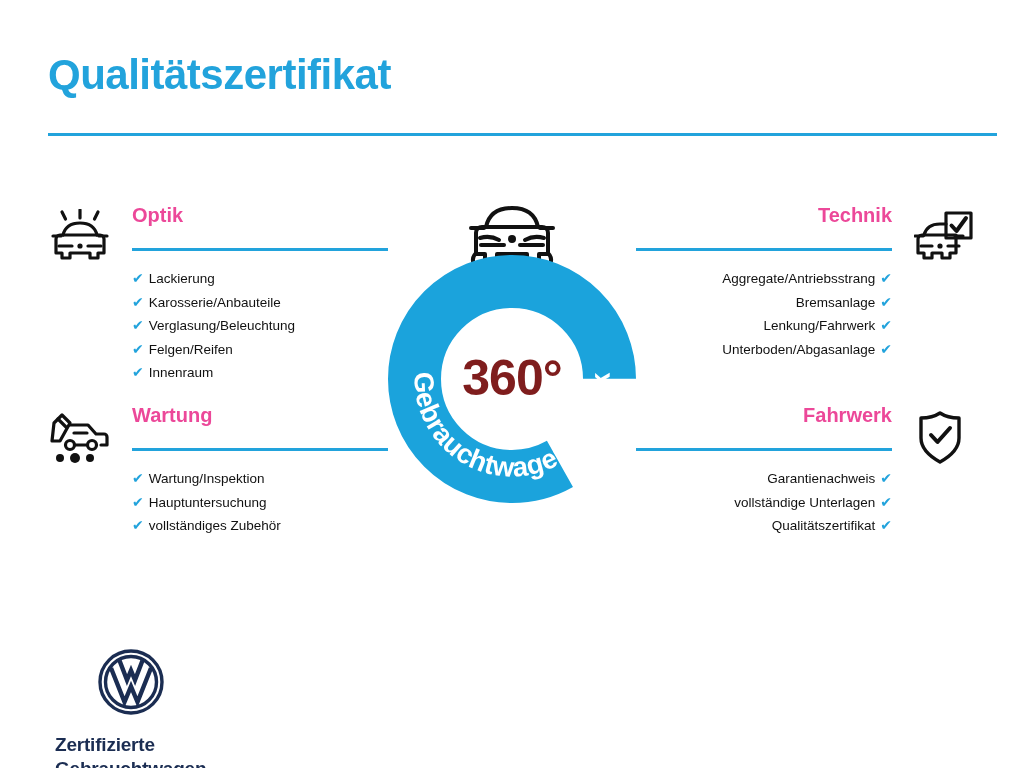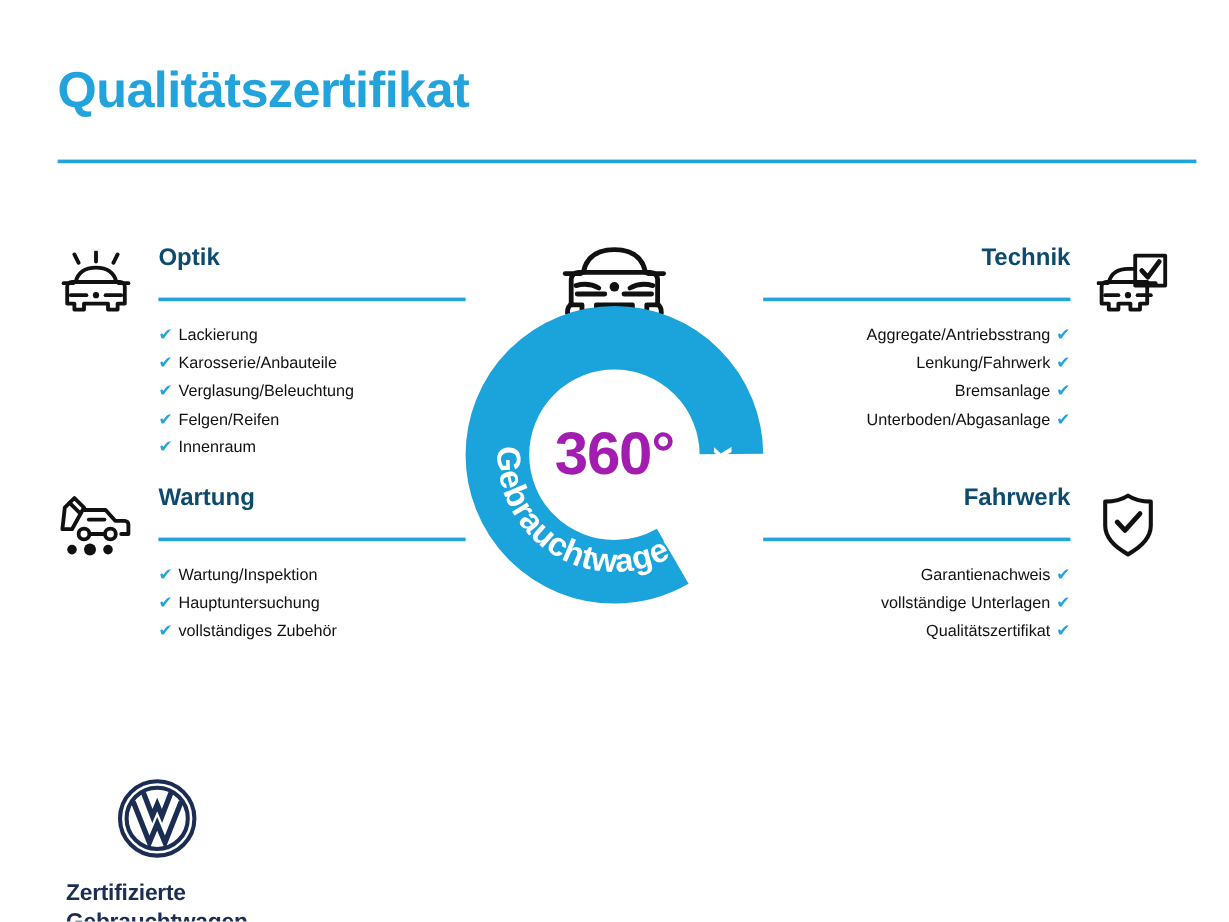--- a/index.html
+++ b/index.html
@@ -51,21 +51,21 @@
   .q-technik { left: 636px; top: 205px; }
   .q-garantie{ left: 636px; top: 405px; }
 
   .quad-head {
     position: relative;
     height: 62px;
   }
   .quad-title {
     font-size: 20px;
     font-weight: bold;
-    color: #0c4a6e;
+    color: #ec4899;
     line-height: 1;
     white-space: nowrap;
   }
   .quad-underline {
     position: absolute;
     left: 0;
     right: 0;
     bottom: 16px;
     height: 3px;
     background: #22A3DC;
@@ -132,21 +132,21 @@
     height: 96px;
   }
   .badge-center-text {
     position: absolute;
     left: 0;
     right: 0;
     top: 96px;
     text-align: center;
     font-size: 50px;
     font-weight: bold;
-    color: #a21caf;
+    color: #7f1d1d;
     letter-spacing: -1px;
   }
 
   
   .vw-lockup {
     position: absolute;
     left: 55px;
     top: 648px;
     display: flex;
     align-items: center;
@@ -250,22 +250,22 @@
           <path d="M37.5 16.5 L42.5 22 L52 9" stroke-width="4"></path>
         </g>
         <circle cx="26" cy="37" r="2.6" fill="#111111"></circle>
       </svg>
     </span>
     <div class="quad-title">Technik</div>
     <div class="quad-underline"></div>
   </div>
   <ul class="quad-list">
     <li><span>Aggregate/Antriebsstrang</span><span class="chk">✔</span></li>
+    <li><span>Bremsanlage</span><span class="chk">✔</span></li>
     <li><span>Lenkung/Fahrwerk</span><span class="chk">✔</span></li>
-    <li><span>Bremsanlage</span><span class="chk">✔</span></li>
     <li><span>Unterboden/Abgasanlage</span><span class="chk">✔</span></li>
   </ul>
 </div>
 
 <div class="quad quad-right q-garantie">
   <div class="quad-head">
     <span class="quad-icon">
       <svg viewBox="0 0 60 58" width="60" height="58" aria-hidden="true">
         <g fill="none" stroke="#111111" stroke-width="3.4" stroke-linecap="round" stroke-linejoin="round">
           <path d="M30 4 C24 8 16 9 11 9 v20 c0 11 10 19 19 24 c9 -5 19 -13 19 -24 V9 c-5 0 -13 -1 -19 -5 Z"></path>

